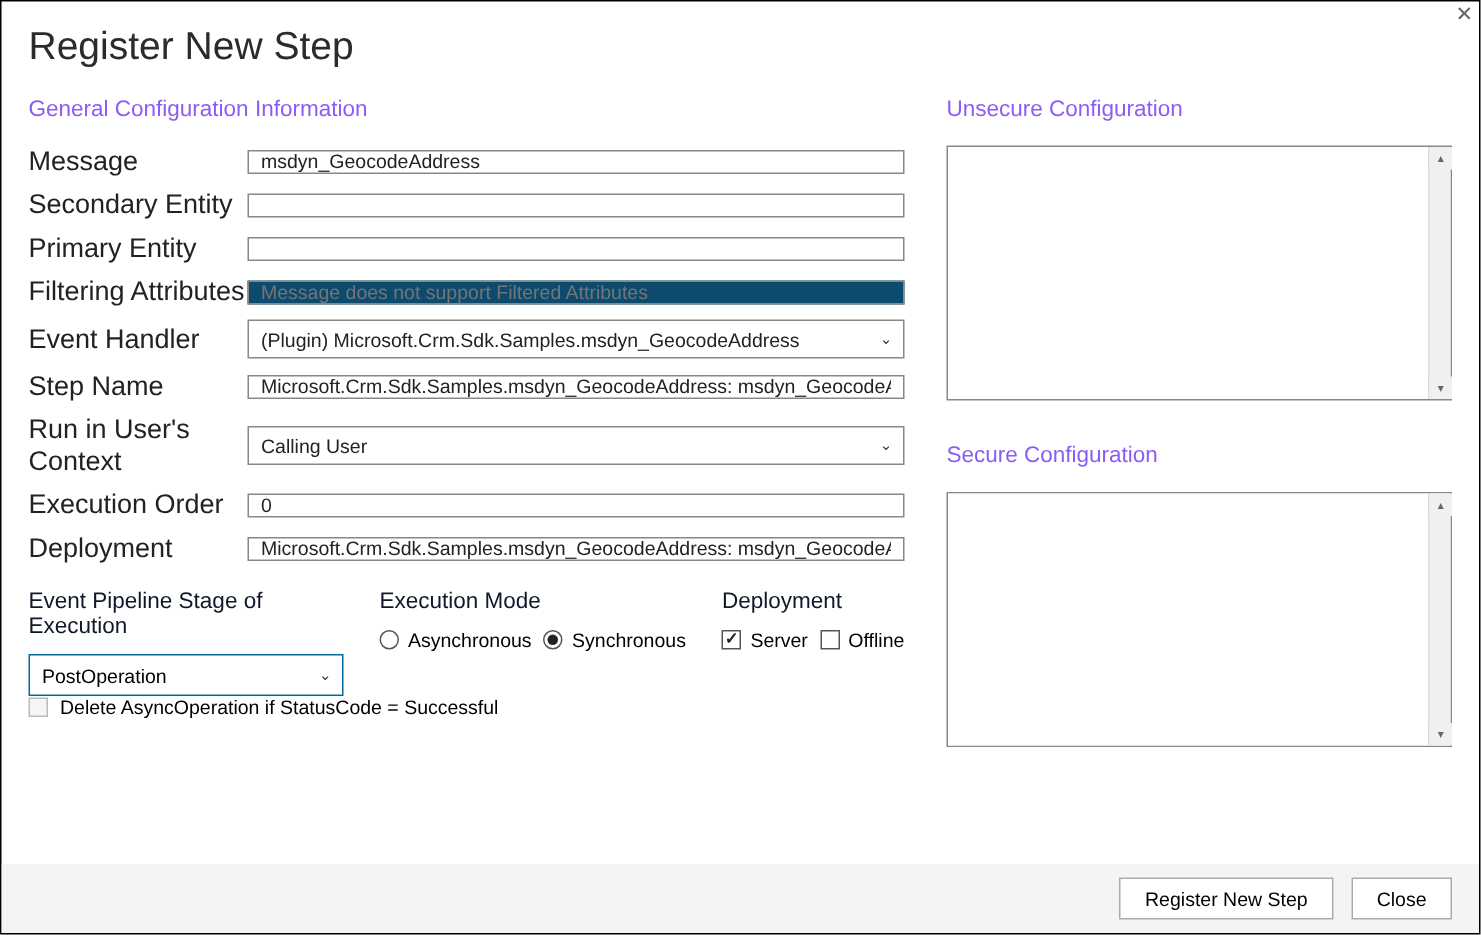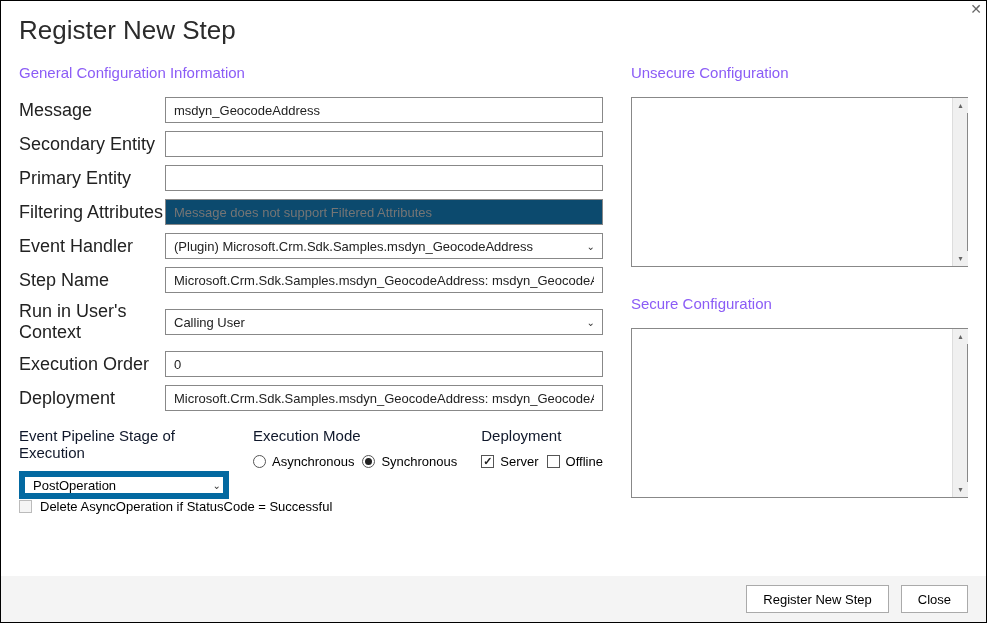--- a/index.html
+++ b/index.html
@@ -53,21 +53,21 @@
       align-items: center;
       margin-bottom: 8px;
     }
     .form-label {
       flex: 0 0 146px;
       font-size: 18px;
       color: #222;
     }
     .form-input {
       flex: 1;
-      height: 26px;
+      height: 16px;
       border: 1px solid #888;
       padding: 0 8px;
       font-family: inherit;
       font-size: 13px;
       color: #222;
       background: #fff;
     }
     .form-input:disabled {
       color: #999;
       background: #0c4a6e;
@@ -115,21 +115,21 @@
       color: #0f172a;
       margin-bottom: 10px;
     }
     .stage-select-wrap {
       position: relative;
       width: 210px;
     }
     .stage-select {
       width: 100%;
       height: 28px;
-      border: 6px solid #0369a1;
+      border: 1px solid #0369a1;
       padding: 0 24px 0 8px;
       font-family: inherit;
       font-size: 13px;
       appearance: none;
       background: #fff;
     }
     .radio-group, .check-group {
       display: flex;
       flex-direction: row;
       gap: 8px;

